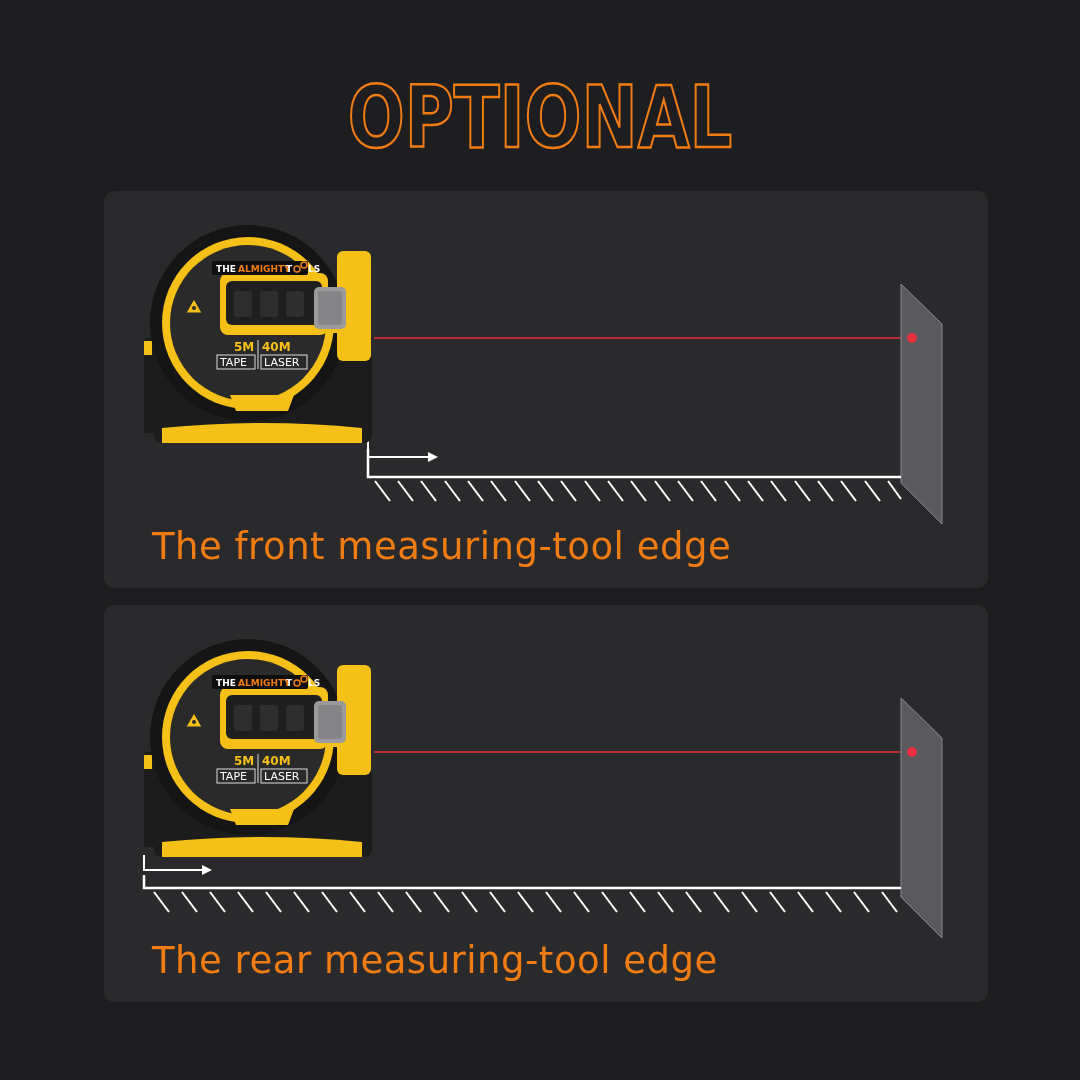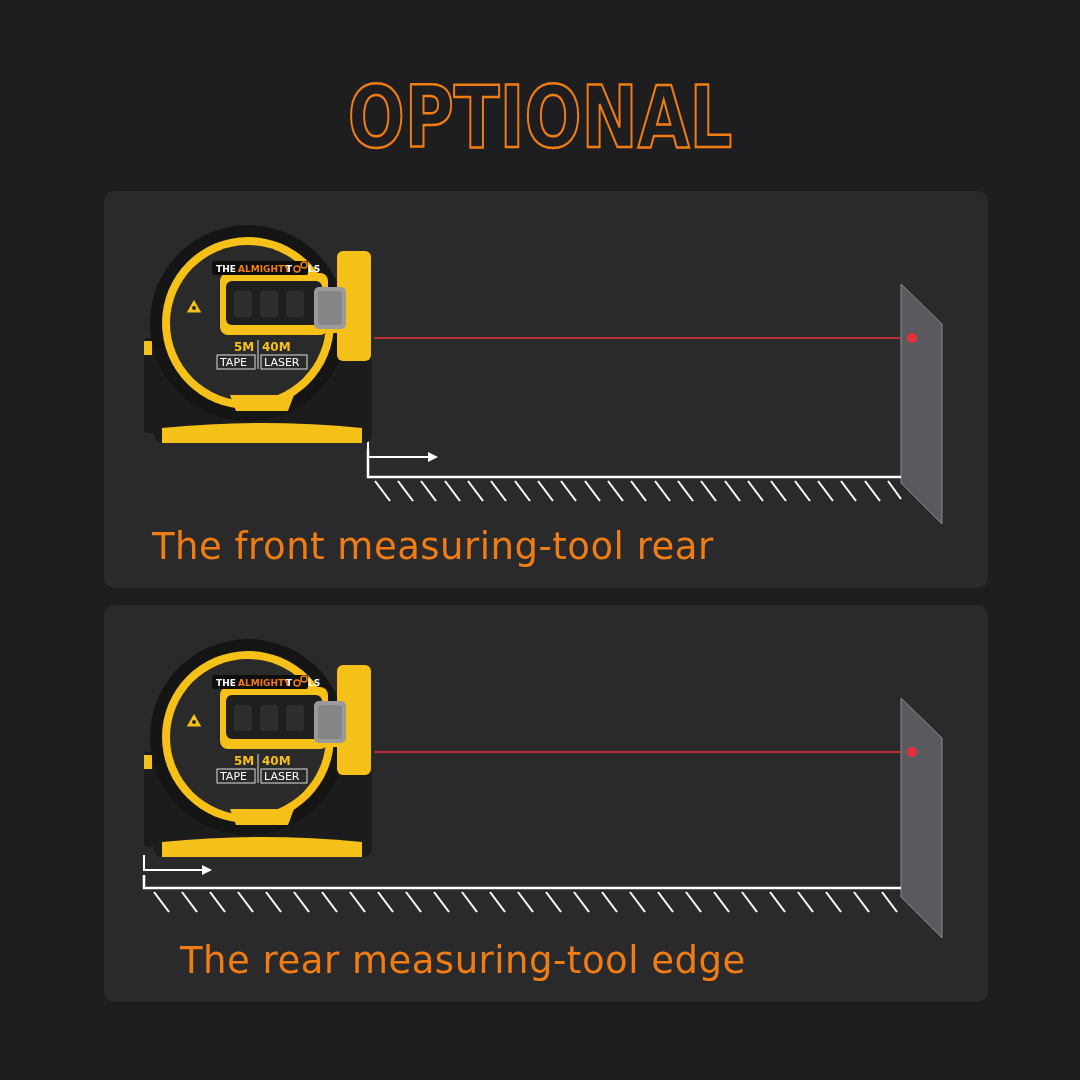--- a/index.html
+++ b/index.html
@@ -11,21 +11,21 @@
     line-height:110px;
   }
   .panel { position:absolute; left:104px; width:884px; background:#2a2a2c; border-radius:10px; }
   .panel-1 { top:191px; height:397px; }
   .panel-2 { top:605px; height:397px; }
   .caption {
     position:absolute; left:48px; font-family:"DejaVu Sans", sans-serif; font-size:37px; color:#f07c14;
     letter-spacing:0.5px; font-weight:normal;
   }
   .panel-1 .caption { top:334px; }
-  .panel-2 .caption { top:334px;margin-left:28px; }
+  .panel-2 .caption { top:334px; }
   svg { position:absolute; left:0; top:0; overflow:visible; }
   .device { position:absolute; width:235px; height:220px; }
   .dev-text { font-family:"DejaVu Sans", sans-serif; }
 </style>
 </head>
 <body>
 
 <div class="title">OPTIONAL REFERENCE</div>
 
 <div class="panel panel-1">
@@ -99,21 +99,21 @@
       <line x1="116" y1="117" x2="116" y2="146" stroke="#dddddd" stroke-width="1"></line>
       <text x="120" y="128" font-size="12" font-weight="bold" fill="#f5c017" class="dev-text">40M</text>
       <rect x="75" y="132" width="38" height="14" fill="none" stroke="#dddddd" stroke-width="1"></rect>
       <text x="78" y="143" font-size="11" fill="#ffffff" class="dev-text">TAPE</text>
       <rect x="119" y="132" width="46" height="14" fill="none" stroke="#dddddd" stroke-width="1"></rect>
       <text x="122" y="143" font-size="11" fill="#ffffff" class="dev-text">LASER</text>
       <path d="M88,172 L152,172 L146,188 L94,188 Z" fill="#f5c017"></path>
     </svg>
   </div>
 
-  <div class="caption">The front measuring-tool rear</div>
+  <div class="caption">The front measuring-tool edge</div>
 </div>
 
 <div class="panel panel-2">
   <svg width="884" height="397">
     <line x1="270" y1="147" x2="808" y2="147" stroke="#e8303a" stroke-width="1.5"></line>
     <polygon points="797,93 838,133 838,333 797,292" fill="#5a5a5e" stroke="#8a8a8e" stroke-width="1"></polygon>
     <circle cx="808" cy="147" r="5" fill="#e8303a"></circle>
     <polyline points="40,270 40,283 797,283" fill="none" stroke="#ffffff" stroke-width="2.5"></polyline>
     <polyline points="40,250 40,265 100,265" fill="none" stroke="#ffffff" stroke-width="2"></polyline>
     <polygon points="98,260 108,265 98,270" fill="#ffffff"></polygon>

